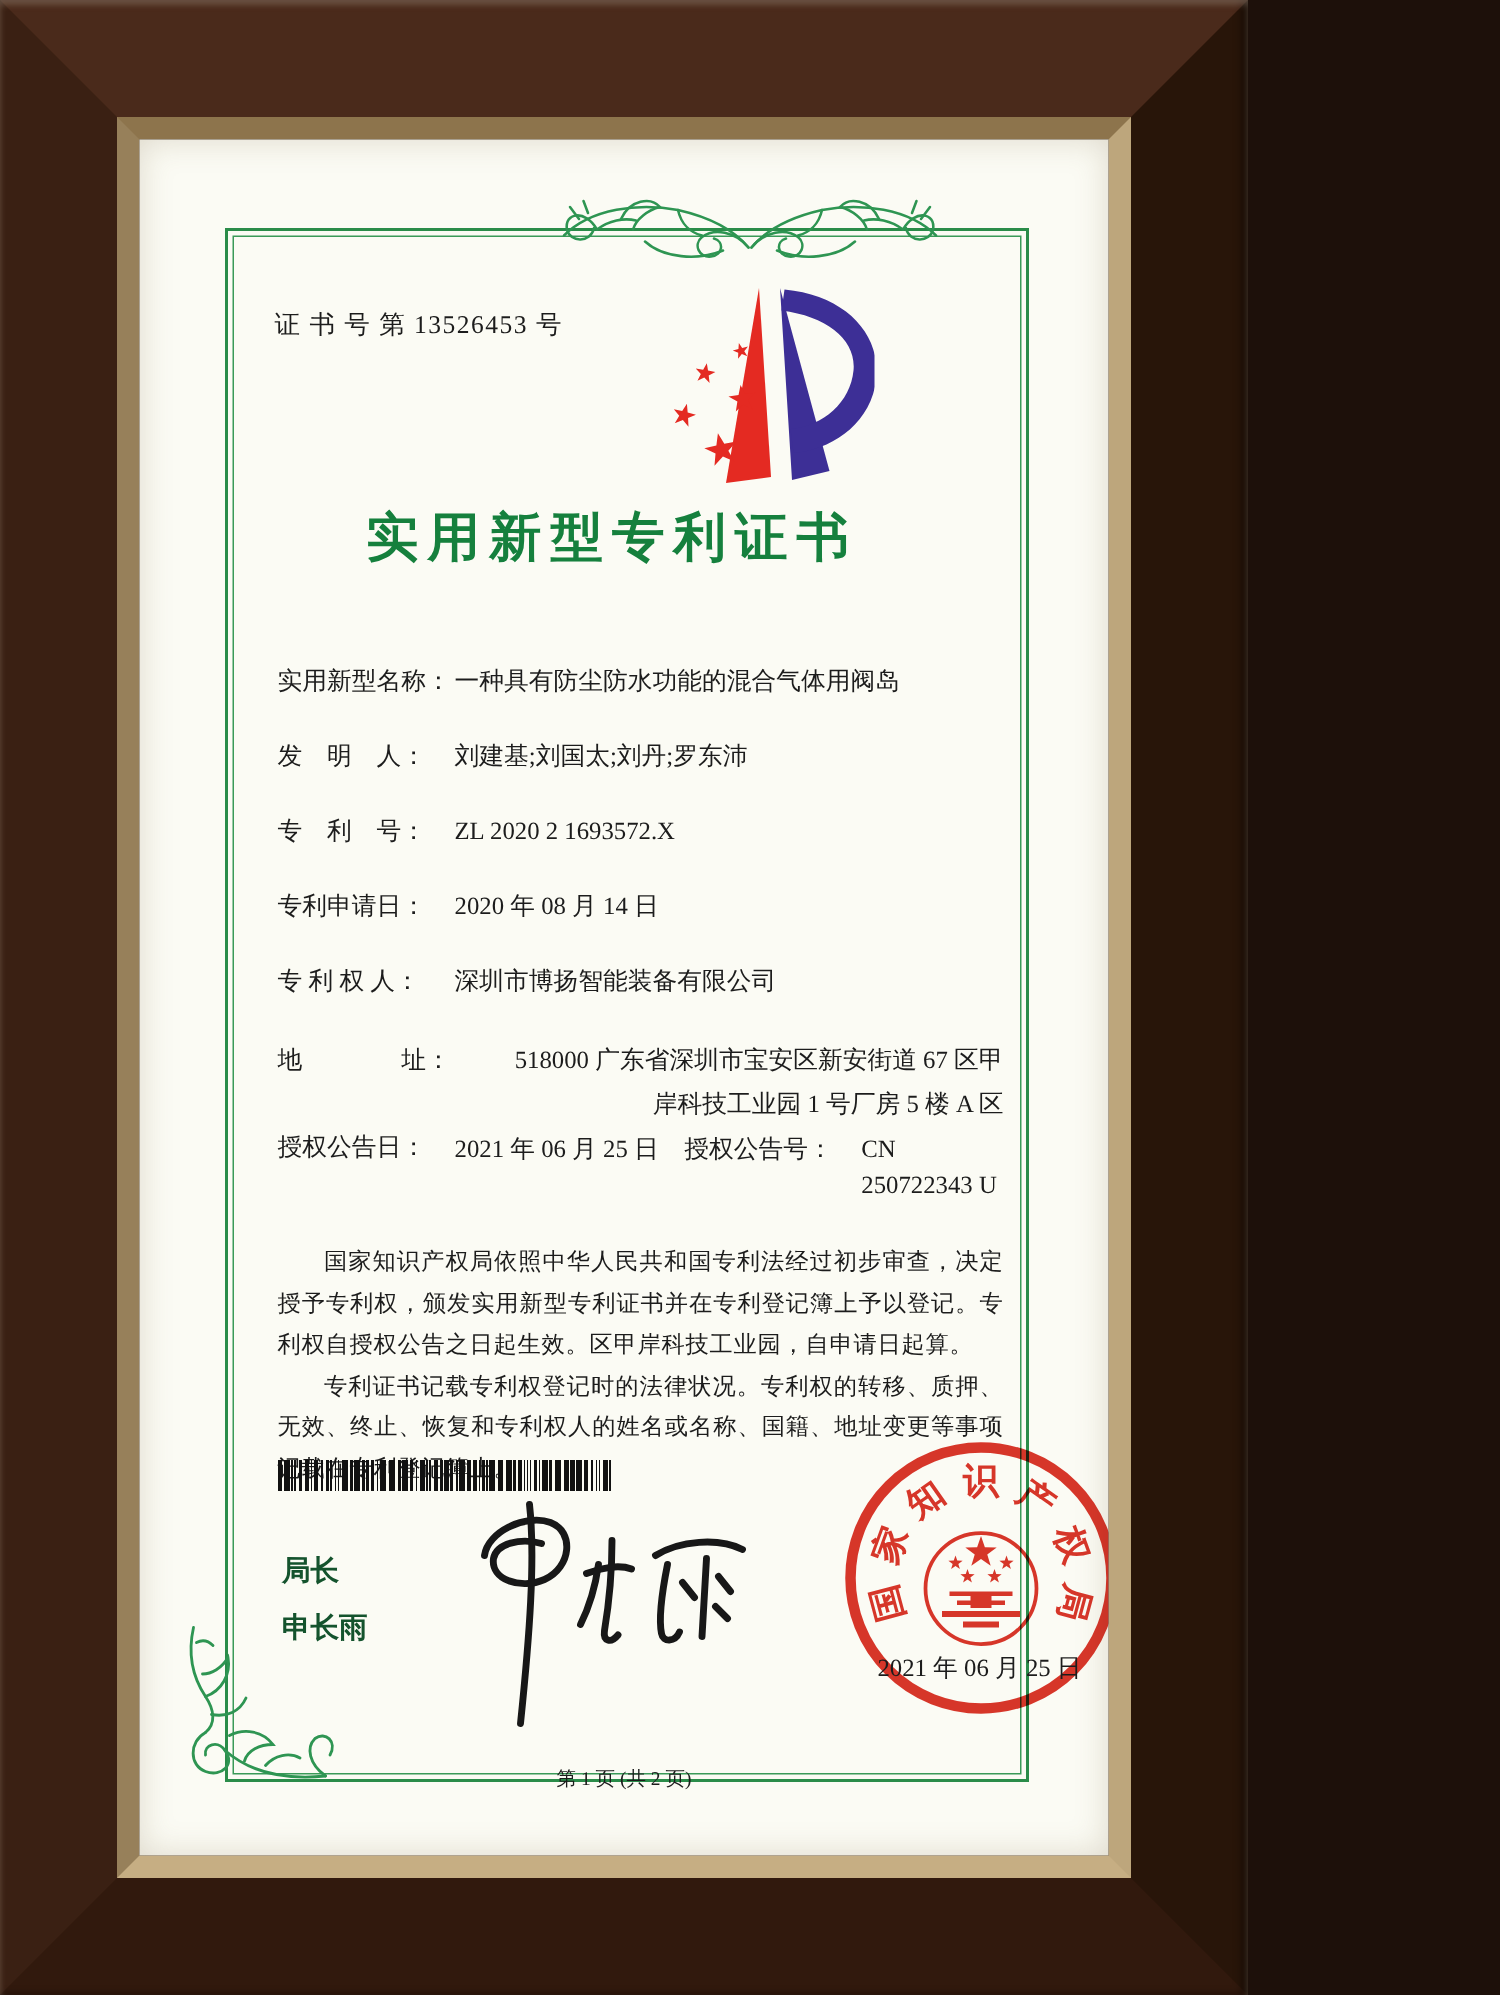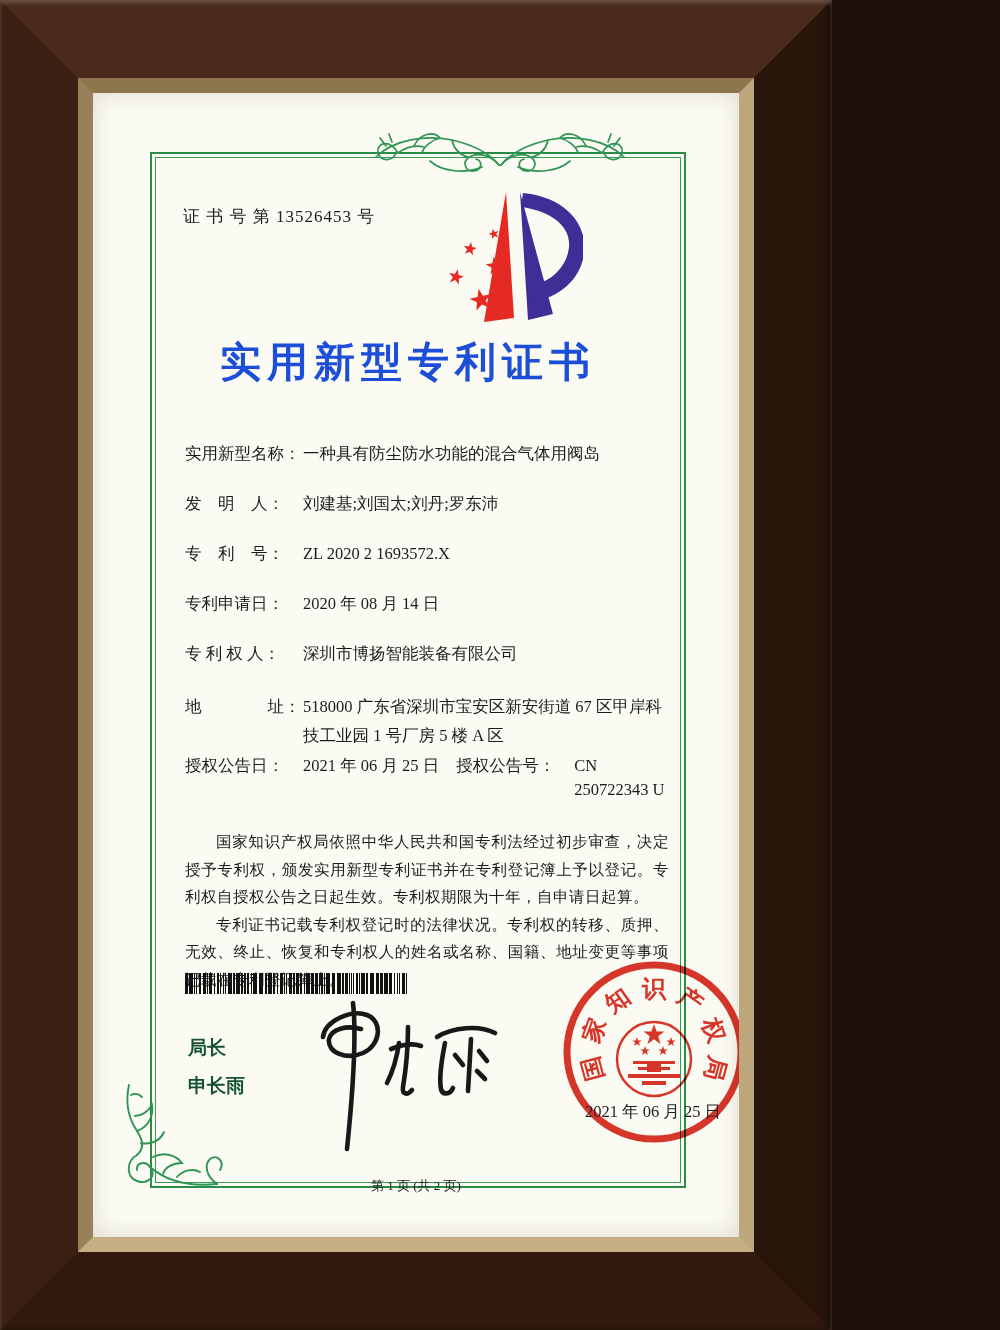--- a/index.html
+++ b/index.html
@@ -42,32 +42,32 @@
   .orn svg { width:100%; height:100%; display:block; }
   .orn-top { left:279px; top:33px; width:256px; height:58px; }
   .orn-bl  { left:26px;  top:988px; width:110px; height:116px; }
   .orn-br  { left:678px; top:988px; width:110px; height:116px; transform:scaleX(-1); }
 
   
   .cert-no { position:absolute; left:90px; top:112px; font-size:17px; letter-spacing:1px; }
   .logo { position:absolute; left:338px; top:94px; width:152px; height:142px; }
   .qr { position:absolute; left:649px; top:121px; width:88px; height:88px; }
   .title { position:absolute; left:0; right:16px; top:242px; text-align:center;
-    font-size:41px; font-weight:700; letter-spacing:6px; color:#1d4ed8; }
+    font-size:35px; font-weight:700; letter-spacing:6px; color:#15803d; }
 
   
   .content { position:absolute; left:92px; right:70px; top:349px; font-size:16.5px; }
   .field-row { display:flex; line-height:24px; margin-bottom:26px; }
   .field-label { flex:0 0 118px; white-space:pre; }
   .field-value { flex:1; }
-  .row-address { line-height:29px; margin-bottom:4px; }
-  .row-address .field-value { max-width:482px; }
+  .row-address { line-height:29px; margin-bottom:4px;gap:36px; }
+  .row-address .field-value { max-width:482px;text-align:right; }
   .grant-row { display:flex; line-height:24px; }
   .grant-left { display:flex; width:300px; }
-  .grant-left .field-label { flex:0 0 118px; }
+  .grant-left .field-label { flex:0 0 118px;font-family:Liberation Mono, monospace; }
   .grant-right { display:flex; }
   .grant-right .field-label { flex:0 0 118px; }
   .paragraphs { margin-top:26px; }
   .paragraphs p { font-size:15.5px; line-height:27.5px; text-indent:2em;
     text-align:justify; letter-spacing:.5px; }
 
   
   .barcode { position:absolute; left:92px; top:880px; width:226px; height:21px; }
   .officer { position:absolute; left:95px; top:936px; font-size:19px; font-weight:600;
     font-family:"Liberation Sans","DejaVu Sans",sans-serif; line-height:38px; color:#14532d; }
@@ -434,21 +434,21 @@
         <span class="field-label">授权公告日：</span>
         <span>2021 年 06 月 25 日</span>
       </div>
       <div class="grant-right">
         <span class="field-label">授权公告号：</span>
         <span>CN 250722343 U</span>
       </div>
     </div>
 
     <div class="paragraphs">
-      <p>国家知识产权局依照中华人民共和国专利法经过初步审查，决定授予专利权，颁发实用新型专利证书并在专利登记簿上予以登记。专利权自授权公告之日起生效。专利权期限为十年，自申请日起算。</p>
+      <p>国家知识产权局依照中华人民共和国专利法经过初步审查，决定授予专利权，颁发实用新型专利证书并在专利登记簿上予以登记。专利权自授权公告之日起生效。区甲岸科技工业园，自申请日起算。</p>
       <p>专利证书记载专利权登记时的法律状况。专利权的转移、质押、无效、终止、恢复和专利权人的姓名或名称、国籍、地址变更等事项记载在专利登记簿上。</p>
     </div>
   </div>
 
   <div class="barcode">
     <svg id="barcode-svg" viewBox="0 0 226 21" preserveAspectRatio="none" shape-rendering="crispEdges">
             <rect x="0" y="0" width="3" height="21" fill="#111"></rect>
             <rect x="4" y="0" width="4" height="21" fill="#111"></rect>
             <rect x="9" y="0" width="1" height="21" fill="#111"></rect>
             <rect x="11" y="0" width="1" height="21" fill="#111"></rect>

